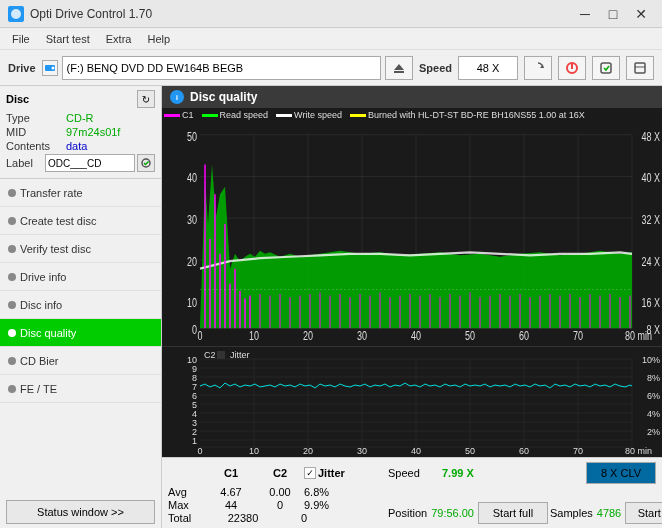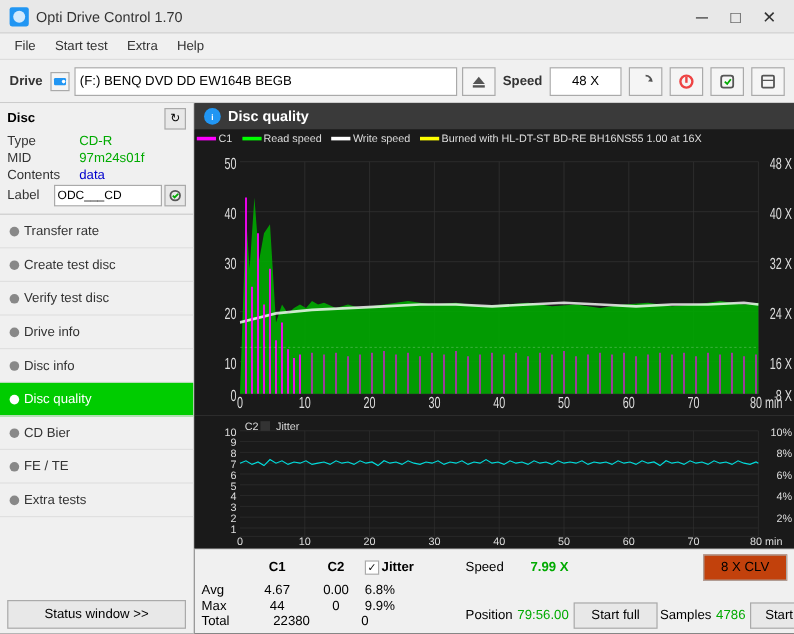--- a/index.html
+++ b/index.html
@@ -201,24 +201,20 @@
         <div class="nav-dot active"></div>
         <span>Disc quality</span>
       </div>
       <div class="nav-item">
         <div class="nav-dot"></div>
         <span>CD Bier</span>
       </div>
       <div class="nav-item">
         <div class="nav-dot"></div>
         <span>FE / TE</span>
-      </div>
-      <div class="nav-item">
-        <div class="nav-dot"></div>
-        <span>Extra tests</span>
       </div>
     </div>
 
     <div style="flex:1;"></div>
 
     <button class="status-window-btn">Status window &gt;&gt;</button>
   </div>
 
   <div class="right-panel">
 
@@ -432,21 +428,21 @@
         <div style="width:50px;text-align:center;font-size:11px;font-weight:bold;">C1</div>
         <div style="width:40px;text-align:center;font-size:11px;font-weight:bold;">C2</div>
         <div style="display:flex;align-items:center;gap:2px;width:80px;">
           <div style="width:12px;height:12px;border:1px solid #aaa;background:white;display:flex;align-items:center;justify-content:center;font-size:9px;">✓</div>
           <span style="font-size:11px;font-weight:bold;">Jitter</span>
         </div>
         <div style="width:50px;font-size:11px;">
           <span>Speed</span>
         </div>
         <div style="font-size:11px;color:#00aa00;font-weight:bold;">7.99 X</div>
-        <div style="margin-left:auto;width:70px;height:22px;border:1px solid #aaa;background:#c2410c;display:flex;align-items:center;justify-content:center;cursor:pointer;font-size:11px;">8 X CLV</div>
+        <div style="margin-left:auto;width:70px;height:22px;border:1px solid #aaa;background:#0369a1;display:flex;align-items:center;justify-content:center;cursor:pointer;font-size:11px;">8 X CLV</div>
       </div>
 
       <div style="display:flex;gap:4px;">
 
         <div style="display:flex;flex-direction:column;gap:1px;flex:1;">
           <div style="display:flex;gap:4px;">
             <span style="width:34px;font-size:11px;">Avg</span>
             <span style="width:50px;text-align:center;font-size:11px;">4.67</span>
             <span style="width:40px;text-align:center;font-size:11px;">0.00</span>
             <span style="width:80px;font-size:11px;">6.8%</span>

